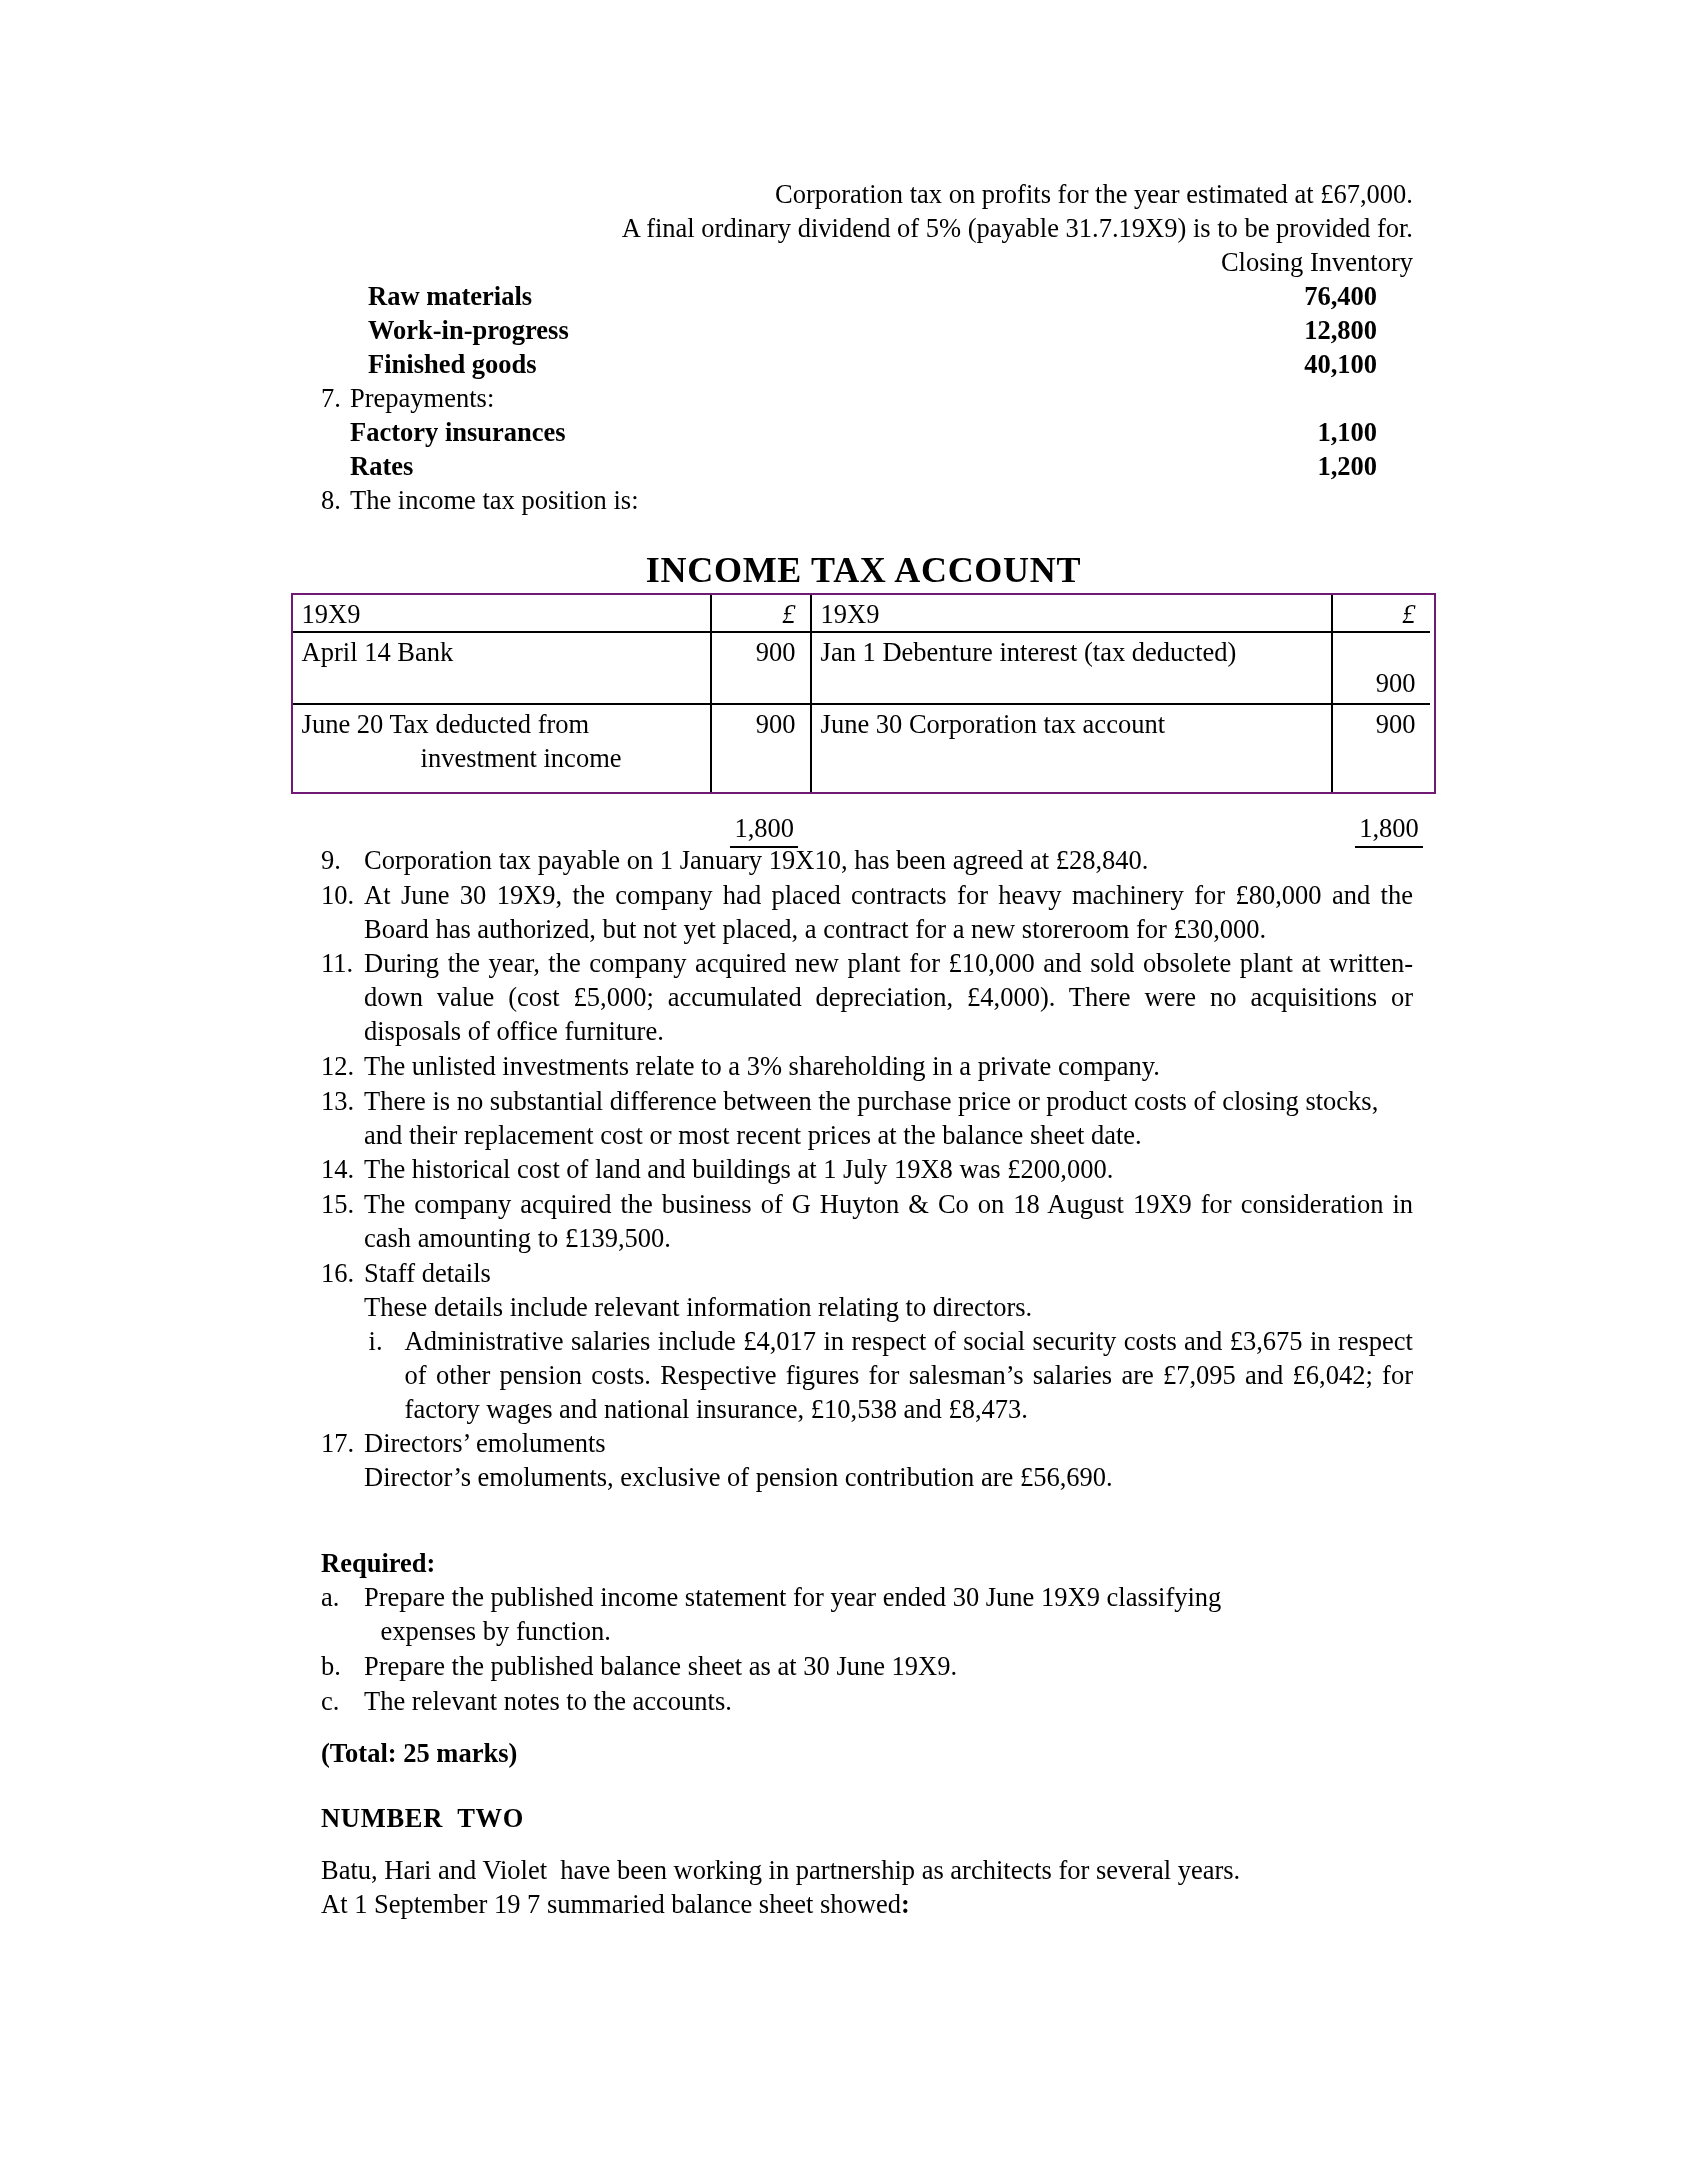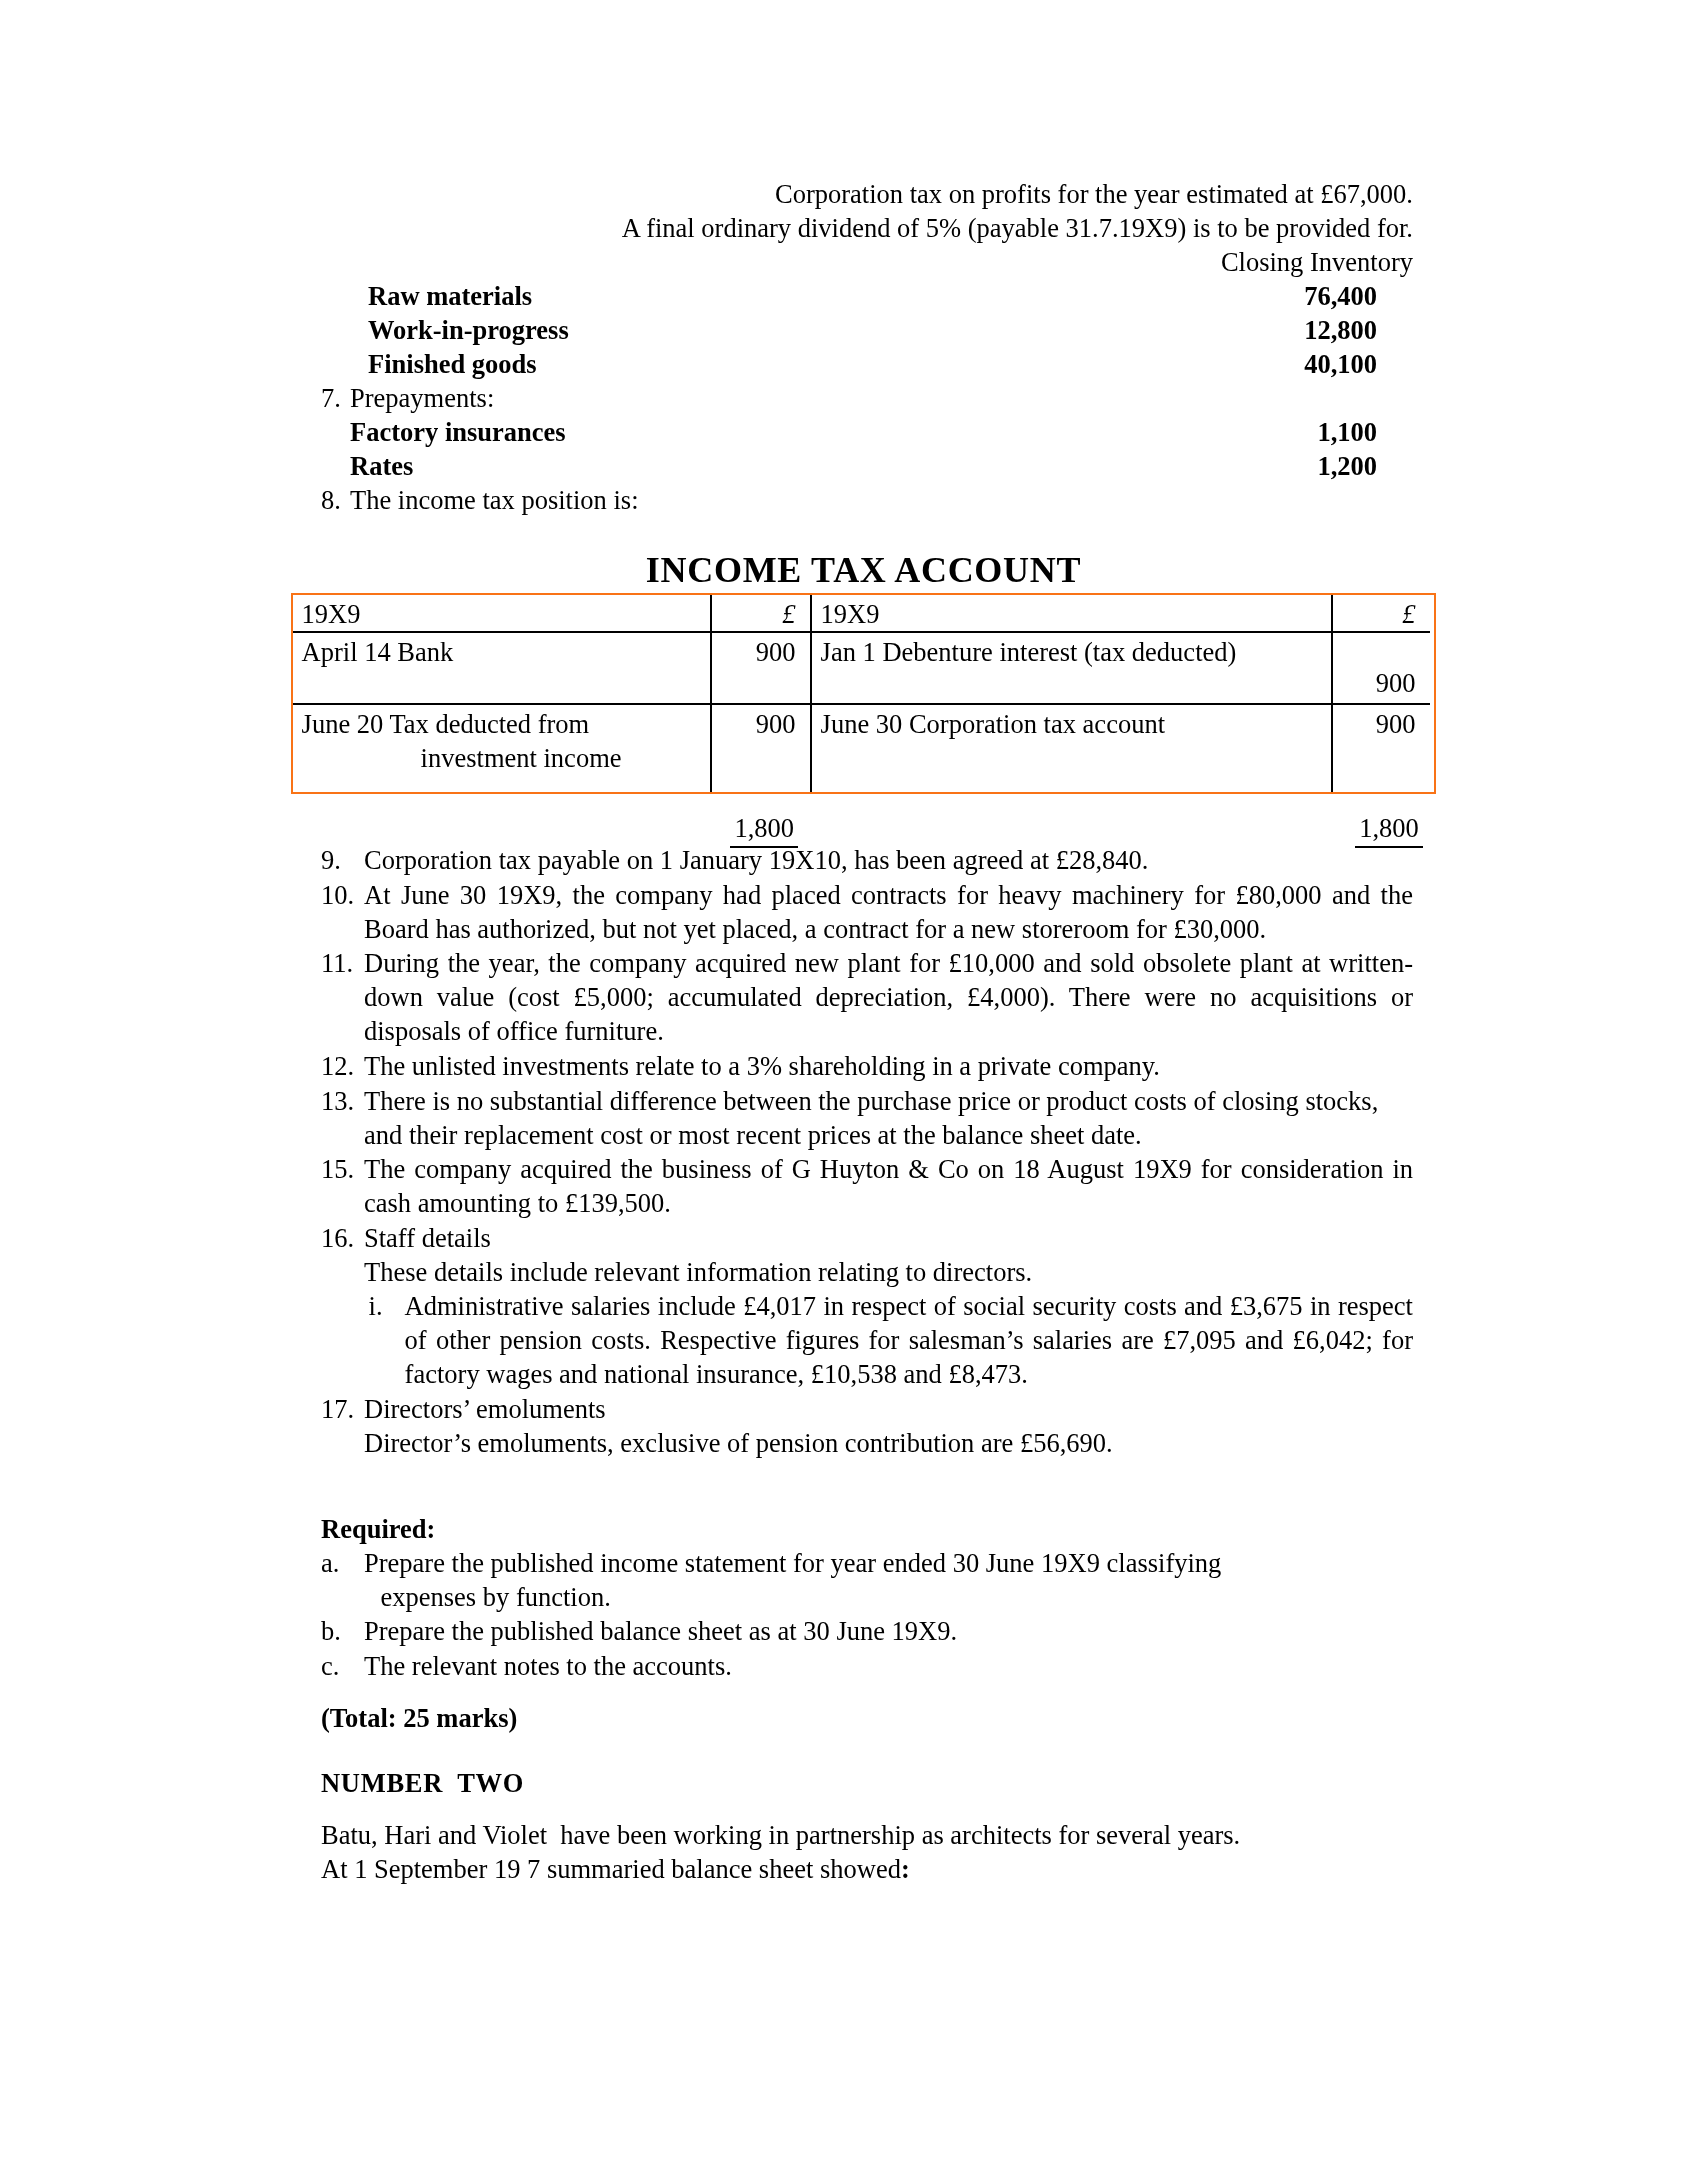--- a/index.html
+++ b/index.html
@@ -37,21 +37,21 @@
     width: 1145px;
     margin: 36px 0 6px -30px;
     text-align: center;
     font-weight: bold;
     font-size: 36px;
     letter-spacing: 0.7px;
   }
   .acct {
     width: 1141px;
     margin-left: -30px;
-    border: 2px solid #f97316;
+    border: 2px solid #701a75;
   }
   .acct-row { display: grid; grid-template-columns: 419px 100px 521px 97px; }
   .acct-row .cell-desc { padding: 2px 6.6px 0 8.6px; }
   .acct-row .cell-amt { padding: 2px 14.6px 0 0; text-align: right; }
   .b-r { border-right: 2px solid #000; }
   .hdr > div { border-bottom: 2.6px solid #000; height: 34px; }
   .pound { font-style: italic; }
   .row1 > div { border-bottom: 2px solid #000; min-height: 67px; }
   .row1 .amt-bottom {
     display: flex; align-items: flex-end; justify-content: flex-end;
@@ -200,20 +200,24 @@
     </div>
 
     <div class="item">
       <span class="num">13.</span>
       <div class="body">
         <div class="just">There is no substantial difference between the purchase price or product costs of closing stocks,</div>
         <div>and their replacement cost or most recent prices at the balance sheet date.</div>
       </div>
     </div>
 
+    <div class="item">
+      <span class="num">14.</span>
+      <div class="body">The historical cost of land and buildings at 1 July 19X8 was £200,000.</div>
+    </div>
 
     <div class="item">
       <span class="num">15.</span>
       <div class="body just">The company acquired the business of G Huyton &amp; Co on 18 August 19X9 for consideration in cash amounting to £139,500.</div>
     </div>
 
     <div class="item">
       <span class="num">16.</span>
       <div class="body">
         <div>Staff details</div>

